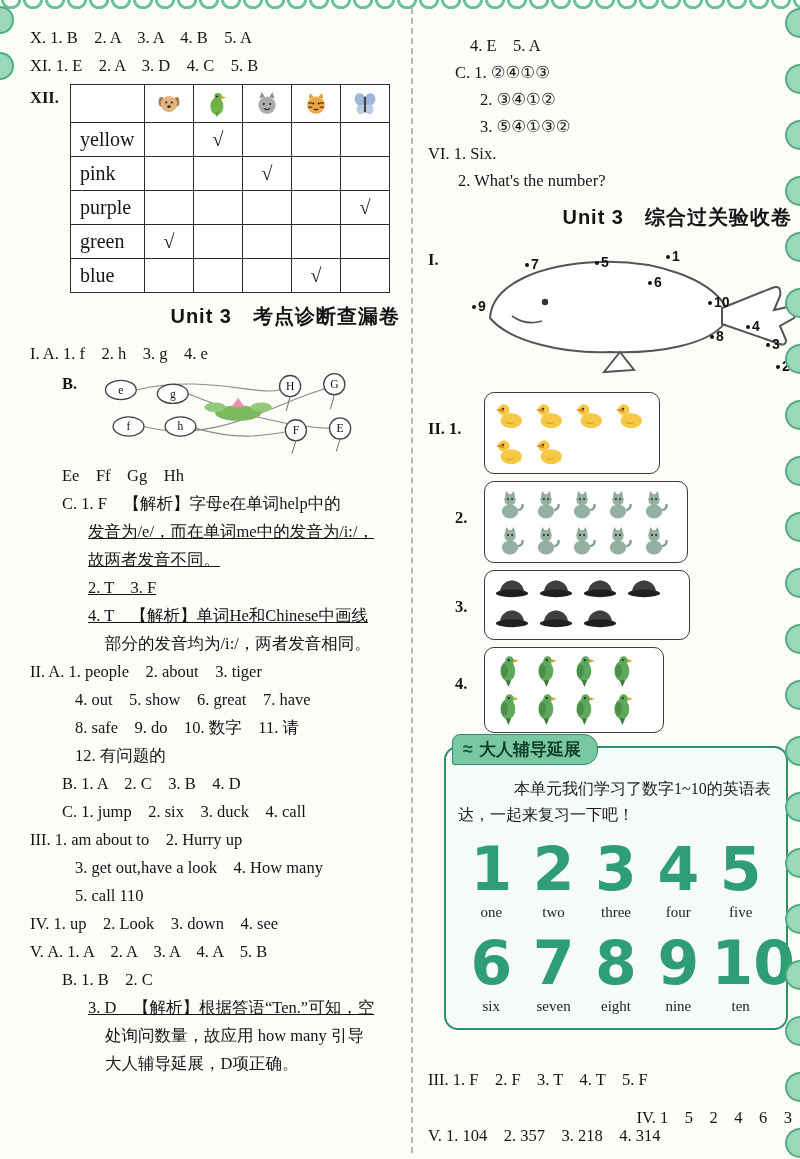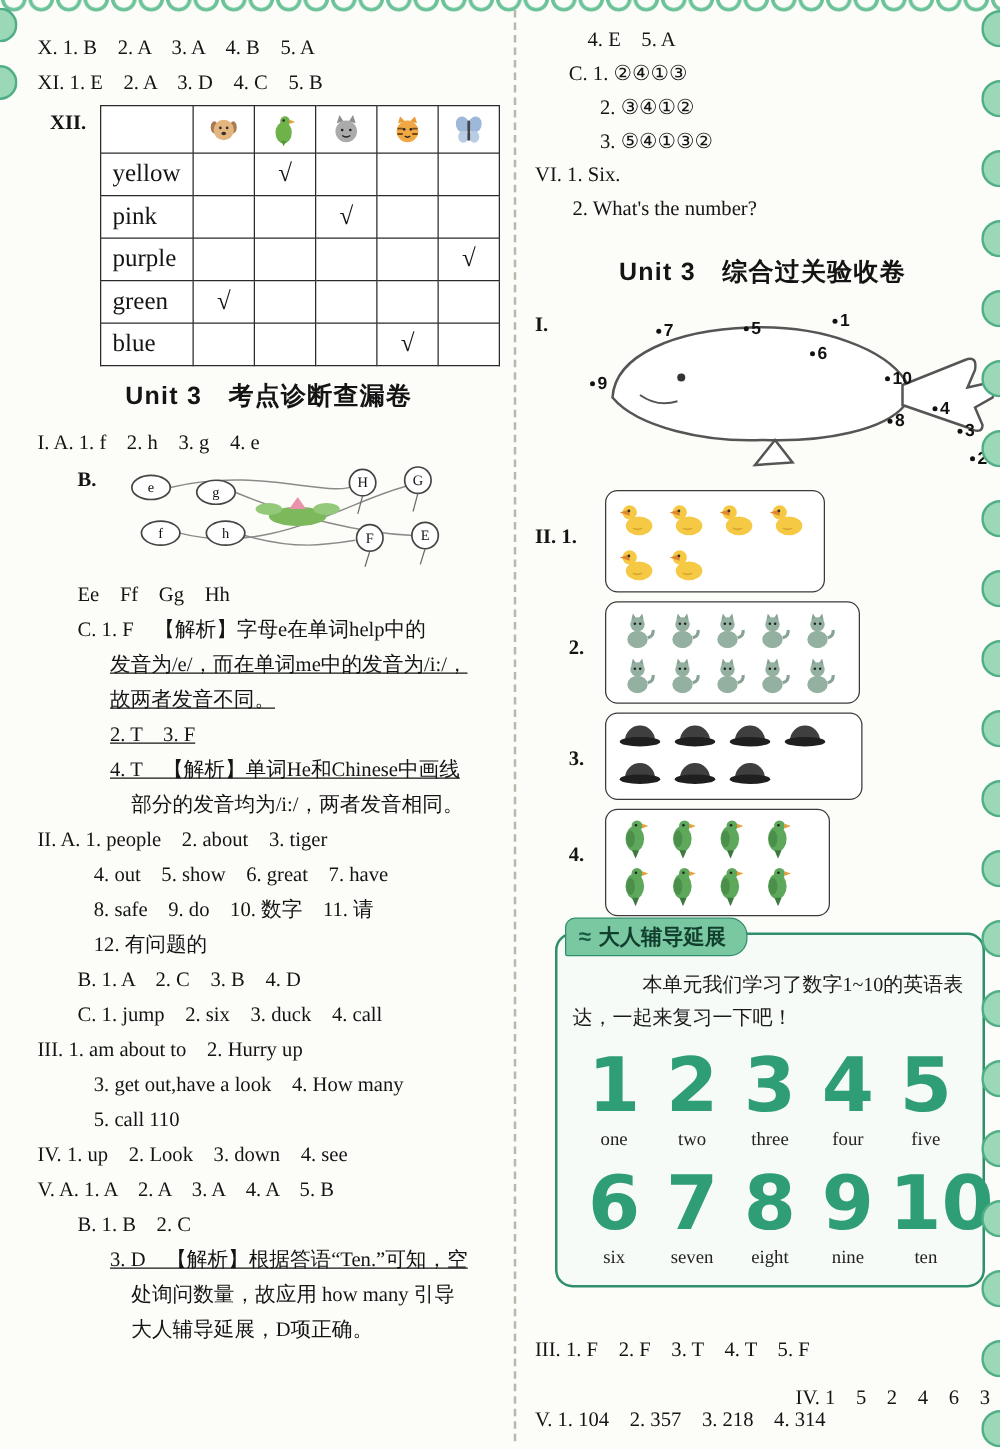--- a/index.html
+++ b/index.html
@@ -28,47 +28,47 @@
 
   .ln { font-size:16.5px; line-height:28px; white-space:nowrap; }
   .col-right .ln { line-height:27px; }
   .ind-a { padding-left:32px; } .ind-b { padding-left:45px; }
   .ind-c { padding-left:58px;text-decoration:underline; } .ind-d { padding-left:75px; }
   .ind-e { padding-left:27px; } .ind-f { padding-left:42px; }
   .ind-g { padding-left:52px; } .ind-h { padding-left:30px; }
 
   .heading {
     font-family:"Liberation Sans","DejaVu Sans",sans-serif;
-    font-weight:bold; font-size:20px; text-align:center;
+    font-weight:bold; font-size:20px; text-align:right;
     letter-spacing:1px; margin:8px 0 10px;
   }
 
   
-  .xii-row { display:flex; margin:4px 0 10px;justify-content:flex-end; }
+  .xii-row { display:flex; margin:4px 0 10px; }
   .sec-label { font-weight:bold; font-size:16.5px; width:40px; flex:none; padding-top:4px; }
   .xii-table { border-collapse:collapse; background:#fff; }
   .xii-table td { border:1.6px solid #2b2b2b; width:49px; height:34px; text-align:center; font-size:20px; vertical-align:middle; }
   .xii-table tr.hd td { height:38px; }
   .xii-table td.rowlab { width:74px; text-align:left; padding-left:9px; }
   .thico { width:26px; height:26px; vertical-align:middle; }
   .check { font-size:17px; }
 
   
   .match-row { display:flex; margin:2px 0 4px; }
   .lab-b { font-weight:bold; font-size:16.5px; width:62px; flex:none; padding-left:32px; padding-top:4px; }
   .match-svg { width:300px; height:88px; }
   .mline { fill:none; stroke:#8a8a8a; stroke-width:1.2; }
   .moval { fill:#fff; stroke:#444; stroke-width:1.4; }
   .mballoon { fill:#fff; stroke:#444; stroke-width:1.4; }
   .mstring { stroke:#666; stroke-width:1; }
   .mtext { font-size:12px; text-anchor:middle; fill:#111; }
 
   
   .r-abs { position:absolute; left:0; right:0; }
-  .r-top { top:2px; }
+  .r-top { top:16px; }
   .r-heading { top:188px; margin:0; }
   .whale-row { top:230px; display:flex; }
   .whale-box { position:relative; width:332px; height:135px; margin-left:2px; }
   .whale-svg { position:absolute; inset:0; width:332px; height:135px; }
   .wdot { position:absolute; font-family:"Liberation Sans","DejaVu Sans",sans-serif; font-weight:bold; font-size:14px; color:#111; }
   .wdot::before { content:""; display:inline-block; width:4px; height:4px; background:#111; border-radius:50%; margin-right:2px; vertical-align:middle; }
 
   .r-counts { top:376px; }
   .count-row { display:flex; margin-bottom:7px; }
   .count-label { font-weight:bold; font-size:16.5px; width:56px; flex:none; padding-top:3px;margin-top:24px; }

